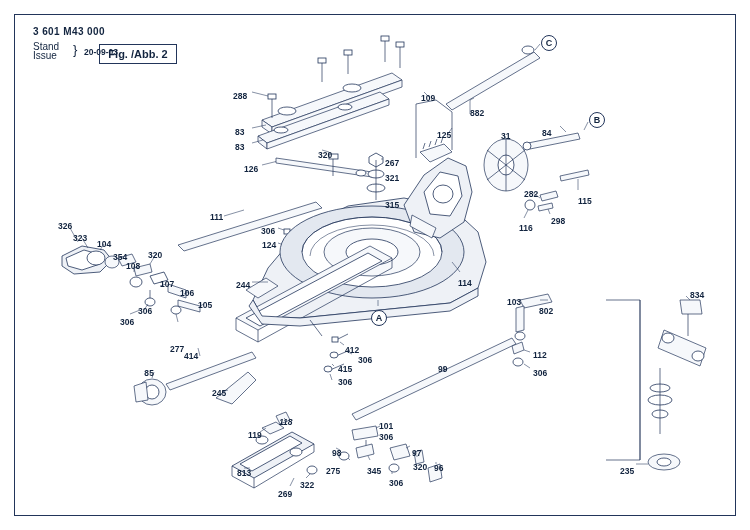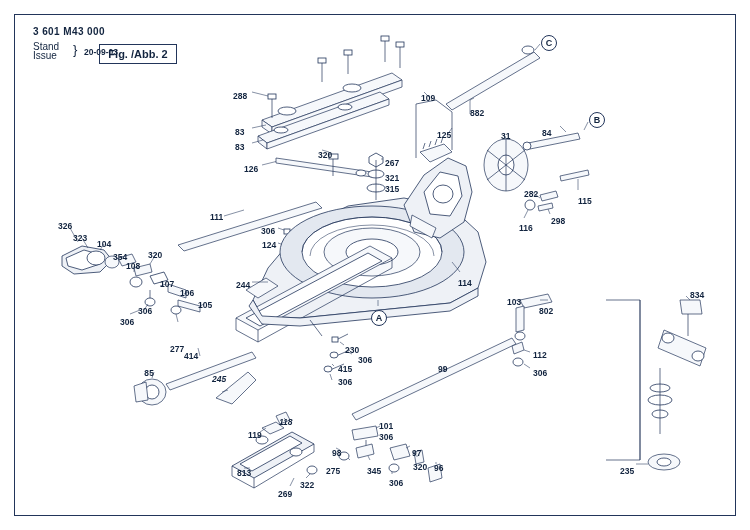--- a/index.html
+++ b/index.html
@@ -346,21 +346,21 @@
   </svg>
 
   <div id="numbers">
       <div class="num" style="left: 233px; top: 91px;">288</div>
       <div class="num" style="left: 235px; top: 127px;">83</div>
       <div class="num" style="left: 235px; top: 142px;">83</div>
       <div class="num" style="left: 244px; top: 164px;">126</div>
       <div class="num" style="left: 318px; top: 150px;">320</div>
       <div class="num" style="left: 385px; top: 158px;">267</div>
       <div class="num" style="left: 385px; top: 173px;">321</div>
-      <div class="num" style="left: 385px; top: 184px;">315</div>
+      <div class="num" style="left: 385px; top: 200px;">315</div>
       <div class="num" style="left: 421px; top: 93px;">109</div>
       <div class="num" style="left: 470px; top: 108px;">882</div>
       <div class="num" style="left: 437px; top: 130px;">125</div>
       <div class="num" style="left: 501px; top: 131px;">31</div>
       <div class="num" style="left: 542px; top: 128px;">84</div>
       <div class="num" style="left: 524px; top: 189px;">282</div>
       <div class="num" style="left: 578px; top: 196px;">115</div>
       <div class="num" style="left: 551px; top: 216px;">298</div>
       <div class="num" style="left: 519px; top: 223px;">116</div>
       <div class="num" style="left: 210px; top: 212px;">111</div>
@@ -375,22 +375,22 @@
       <div class="num" style="left: 126px; top: 261px;">108</div>
       <div class="num" style="left: 160px; top: 279px;">107</div>
       <div class="num" style="left: 180px; top: 288px;">106</div>
       <div class="num" style="left: 198px; top: 300px;">105</div>
       <div class="num" style="left: 138px; top: 306px;">306</div>
       <div class="num" style="left: 120px; top: 317px;">306</div>
       <div class="num" style="left: 170px; top: 344px;">277</div>
       <div class="num" style="left: 236px; top: 280px;">244</div>
       <div class="num" style="left: 184px; top: 351px;">414</div>
       <div class="num" style="left: 144px; top: 369px; font-family: Liberation Mono, monospace;">85</div>
-      <div class="num" style="left: 212px; top: 374px; font-style: italic;">245</div>
-      <div class="num" style="left: 345px; top: 345px;">230</div>
+      <div class="num" style="left: 212px; top: 388px;">245</div>
+      <div class="num" style="left: 345px; top: 345px;">412</div>
       <div class="num" style="left: 358px; top: 355px;">306</div>
       <div class="num" style="left: 338px; top: 364px;">415</div>
       <div class="num" style="left: 338px; top: 377px;">306</div>
       <div class="num" style="left: 438px; top: 364px;">99</div>
       <div class="num" style="left: 507px; top: 297px;">103</div>
       <div class="num" style="left: 539px; top: 306px;">802</div>
       <div class="num" style="left: 533px; top: 350px;">112</div>
       <div class="num" style="left: 533px; top: 368px;">306</div>
       <div class="num" style="left: 690px; top: 290px;">834</div>
       <div class="num" style="left: 620px; top: 466px;">235</div>

